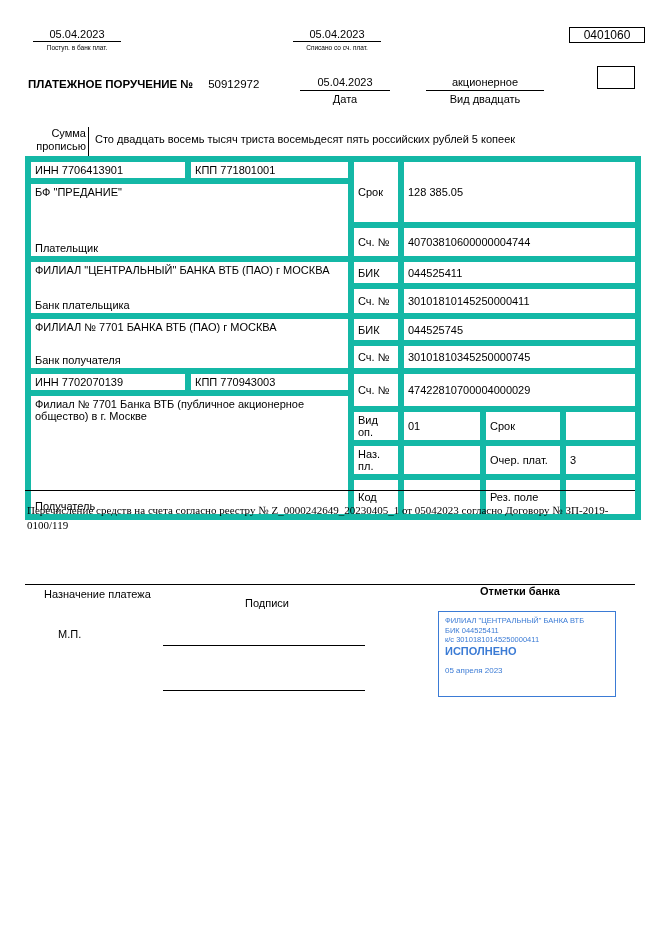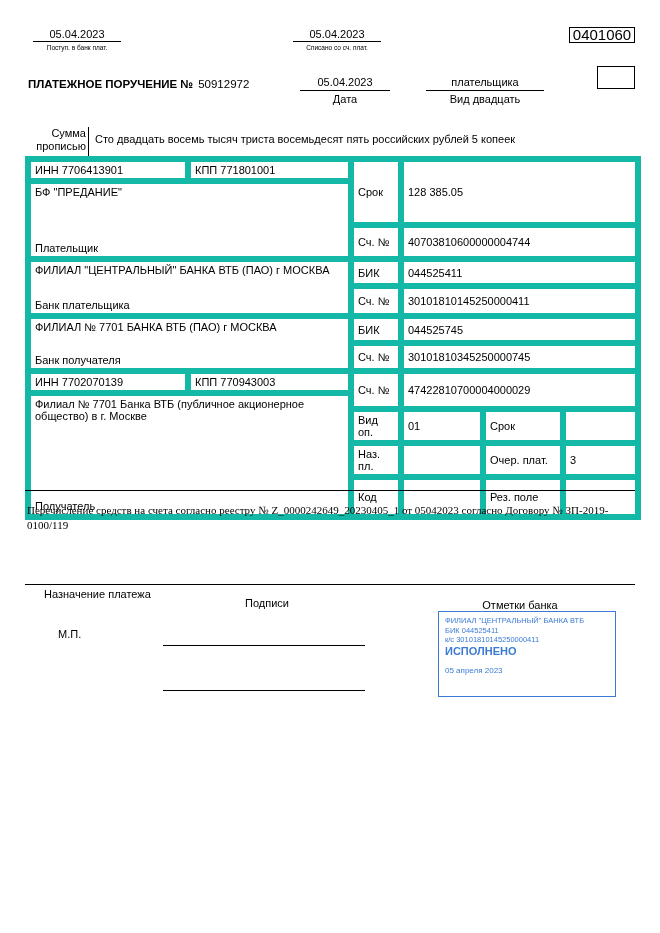--- a/index.html
+++ b/index.html
@@ -6,24 +6,24 @@
   html,body { background:#ffffff; }
   .page {
     position:relative; width:660px; height:933px; background:#fff; color:#000;
     font-family:"Liberation Sans","DejaVu Sans",sans-serif; font-size:11px; overflow:hidden;
   }
   .abs { position:absolute; }
 
   
   .date-box { width:88px; text-align:center; border-bottom:1px solid #000; padding-bottom:1px; }
   .tiny-label { width:88px; text-align:center; font-size:6.5px; color:#000; }
-  .form-code-box { width:66px; height:16px; border:1px solid #000; text-align:center; font-size:15px; line-height:14px; }
+  .form-code-box { width:76px; height:16px; border:1px solid #000; text-align:center; font-size:12px; line-height:14px; }
 
   
-  .title-row { display:flex; gap:5px; align-items:baseline; }
+  .title-row { display:flex; gap:15px; align-items:baseline; }
   .doc-title { font-weight:bold; font-size:11.5px; }
   .doc-number { font-size:11.5px; }
   .underlined-center { text-align:center; border-bottom:1px solid #000; padding-bottom:2px; }
   .center-label { text-align:center; }
   .empty-box { width:38px; height:23px; border:1px solid #000; }
 
   
   .aw-label { width:58px; line-height:13px; }
   .aw-divider { width:0; height:29px; border-left:1px solid #000; }
 
@@ -60,21 +60,21 @@
   <div class="abs tiny-label" style="left:293px; top:44px;">Списано со сч. плат.</div>
 
   <div class="abs form-code-box" style="left:569px; top:27px;">0401060</div>
 
   <div class="abs title-row" style="left:28px; top:78px;">
     <span class="doc-title">ПЛАТЕЖНОЕ ПОРУЧЕНИЕ №</span>
     <span class="doc-number">50912972</span>
   </div>
   <div class="abs underlined-center" style="left:300px; top:76px; width:90px;">05.04.2023</div>
   <div class="abs center-label" style="left:300px; top:93px; width:90px;">Дата</div>
-  <div class="abs underlined-center" style="left:426px; top:76px; width:118px;">плательщика</div>
+  <div class="abs underlined-center" style="left:426px; top:76px; width:118px;">акционерное</div>
   <div class="abs center-label" style="left:426px; top:93px; width:118px;">Вид двадцать</div>
   <div class="abs empty-box" style="left:597px; top:66px;"></div>
 
   <div class="abs aw-label" style="left:28px; top:127px;text-align:right;">Сумма прописью</div>
   <div class="abs aw-divider" style="left:88px; top:127px;"></div>
   <div class="abs" style="left:95px; top:133px; width:538px;">Сто двадцать восемь тысяч триста восемьдесят пять российских рублей 5 копеек</div>
 
   <table class="main-table abs" style="left:25px; top:156px;">
     <colgroup>
         <col class="c1">
@@ -160,21 +160,21 @@
       </tr>
     </tbody>
   </table>
 
   <div class="abs hline" style="left:25px; top:490px;"></div>
   <div class="abs purpose-text" style="left:27px; top:503px;">Перечисление средств на счета согласно реестру № Z_0000242649_20230405_1 от 05042023 согласно Договору № ЗП-2019-0100/119</div>
   <div class="abs hline" style="left:25px; top:584px;"></div>
   <div class="abs" style="left:44px; top:588px;">Назначение платежа</div>
 
   <div class="abs center-label" style="left:212px; top:597px; width:110px;">Подписи</div>
-  <div class="abs center-label" style="left:455px; top:599px; width:130px;">Отметки банка</div>
+  <div class="abs center-label" style="left:455px; top:585px; width:130px;font-weight:bold;">Отметки банка</div>
 
   <div class="abs" style="left:58px; top:628px;">М.П.</div>
   <div class="abs sig-line" style="left:163px; top:645px;"></div>
   <div class="abs sig-line" style="left:163px; top:690px;"></div>
 
   <div class="abs stamp-box" style="left:438px; top:611px;">
     <div class="stamp-small">ФИЛИАЛ "ЦЕНТРАЛЬНЫЙ" БАНКА ВТБ</div>
     <div class="stamp-small">БИК 044525411</div>
     <div class="stamp-small">к/с 30101810145250000411</div>
     <div class="stamp-status">ИСПОЛНЕНО</div>

